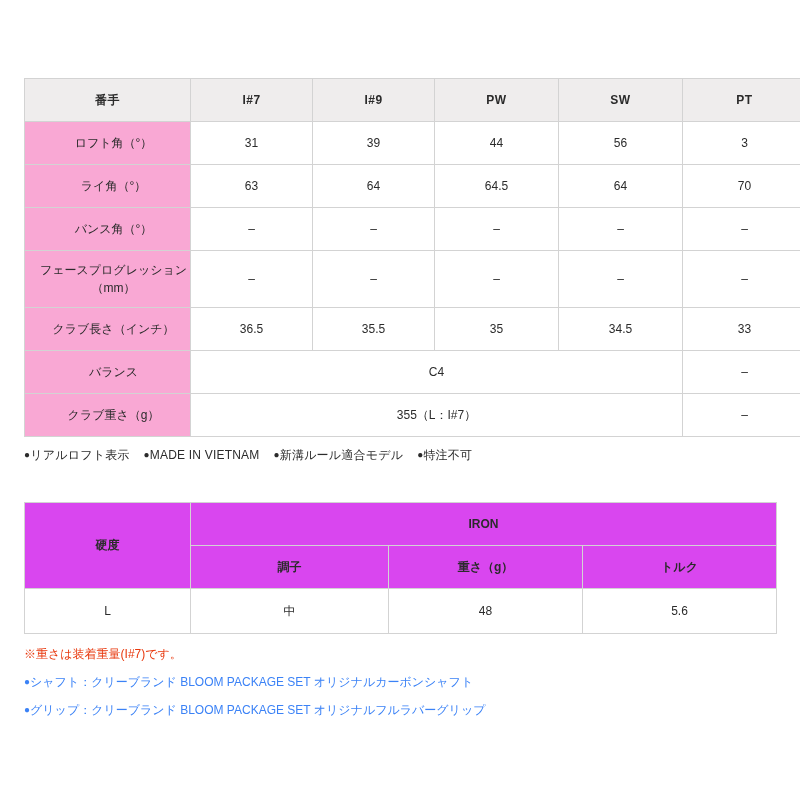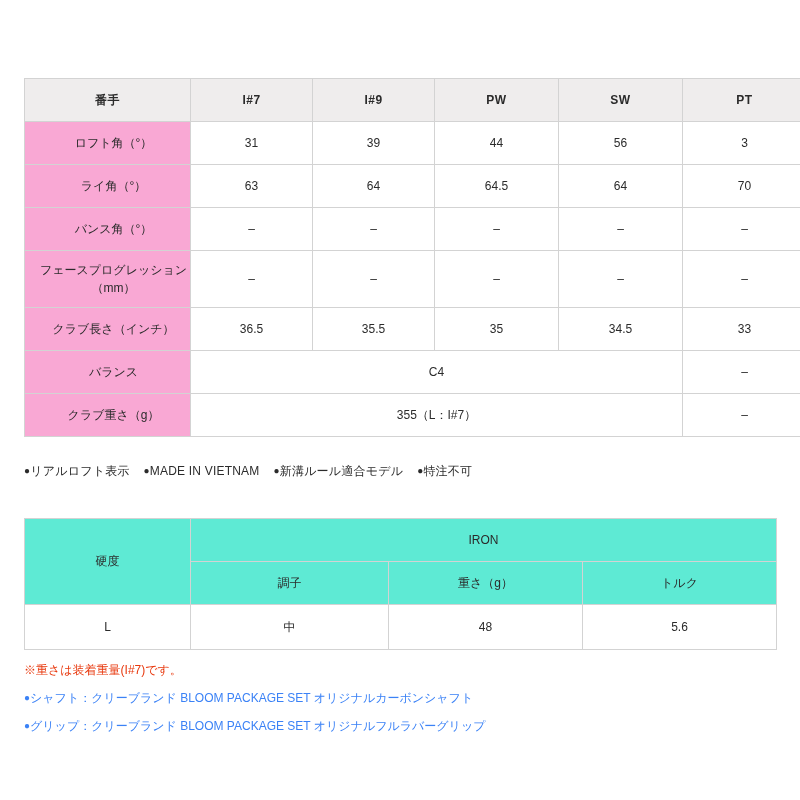--- a/index.html
+++ b/index.html
@@ -52,21 +52,21 @@
     text-align: center;
     padding-left: 12px;
     background: #f9a8d4;
     line-height: 1.5;
     font-size: 12px;
   }
   table.spec tr.tall td {
     height: 56px;
   }
   .note-line {
-    margin-top: 26px;
+    margin-top: 10px;
     font-size: 12px;
     color: #2b2b2b;
     letter-spacing: 0.2px;
   }
   .note-line .dot {
     font-size: 10px;
     vertical-align: 1px;
   }
   .note-item {
     margin-right: 14px;
@@ -78,22 +78,22 @@
   table.shaft th, table.shaft td {
     border: 1px solid #d3d3d3;
     text-align: center;
     vertical-align: middle;
     font-size: 12px;
     font-weight: normal;
     color: #2b2b2b;
     padding: 0;
   }
   table.shaft th {
-    background: #5eead4;
-    font-weight: normal;
+    background: #d946ef;
+    font-weight: bold;
     height: 42px;
   }
   table.shaft td {
     height: 44px;
   }
   .shaft-note-red {
     margin-top: 12px;
     color: #e8380d;
     font-size: 12px;
   }

